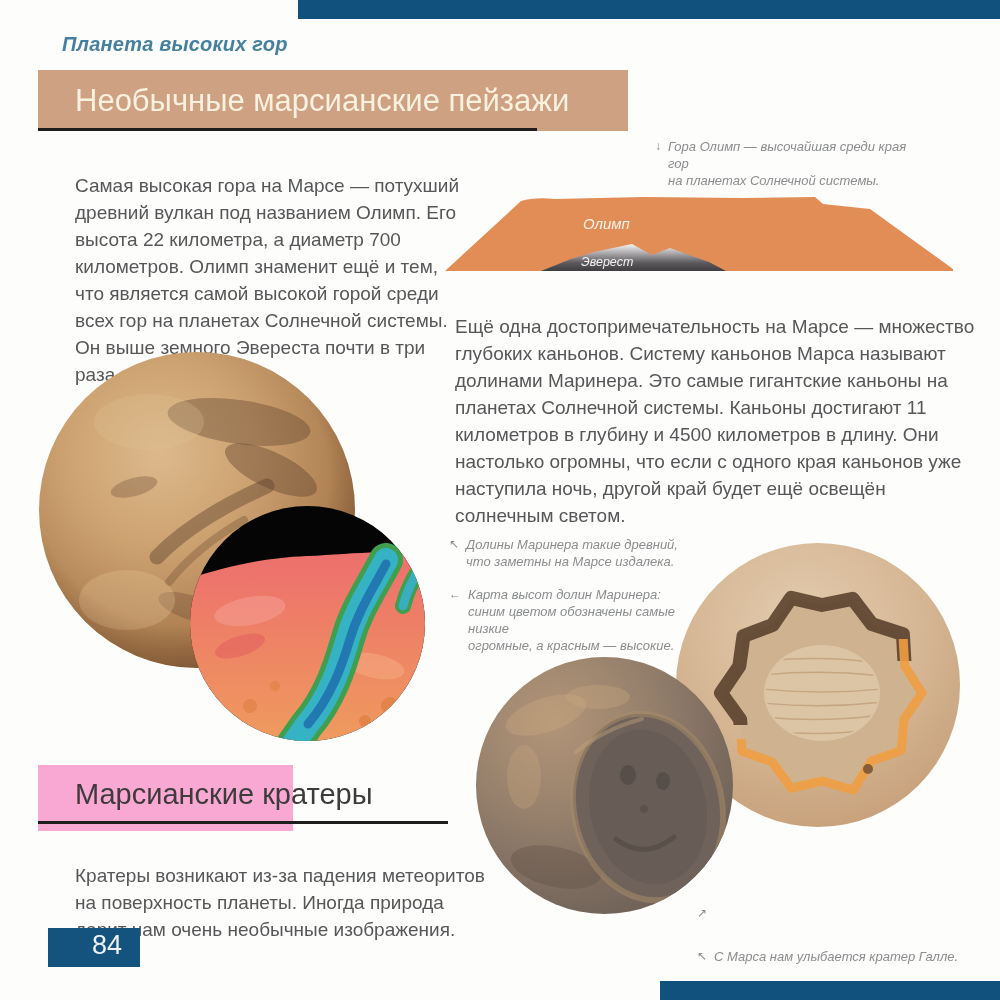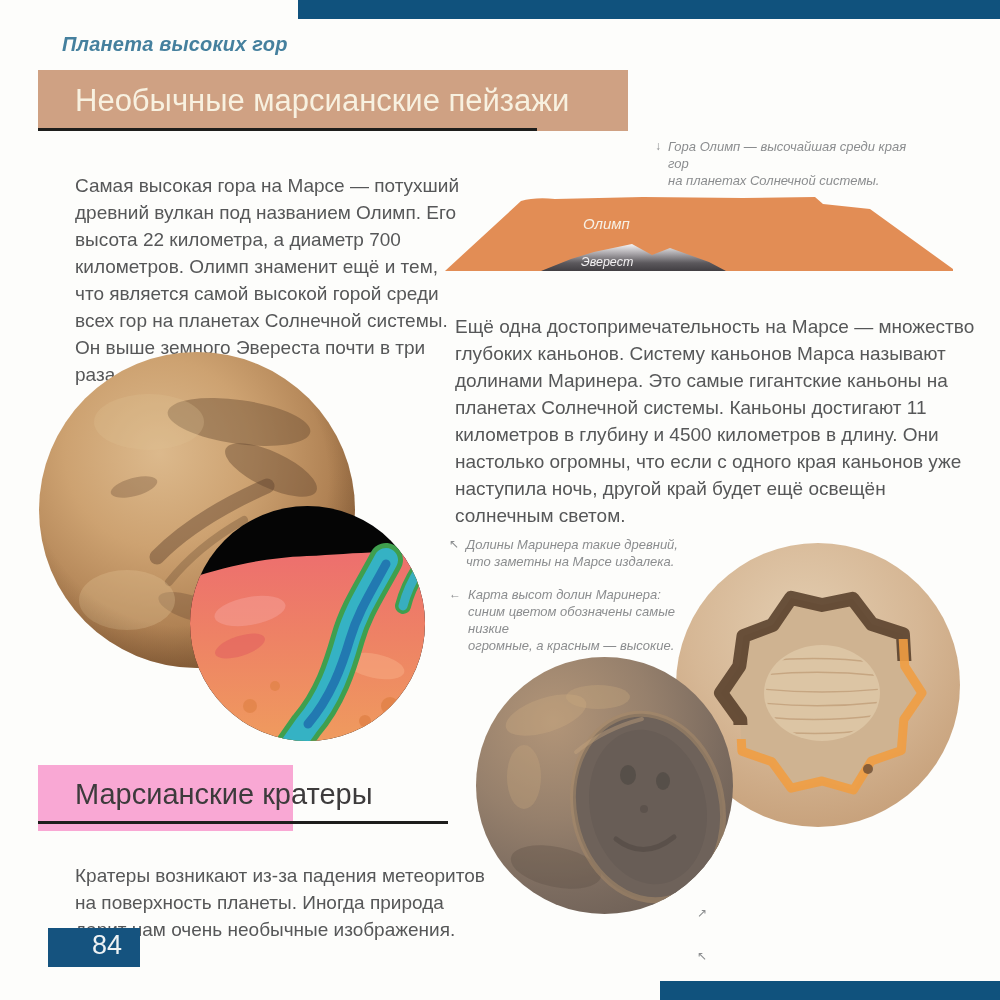--- a/index.html
+++ b/index.html
@@ -251,20 +251,21 @@
   <div class="abs rule2"></div>
 
   <p class="abs body-par par-craters">Кратеры возникают из-за падения метеоритов на поверхность планеты. Иногда природа дарит нам очень необычные изображения.</p>
 
   <div class="abs caption cap-victoria">
     <span class="arr">↗</span>
   </div>
 
   <div class="abs caption cap-galle">
     <span class="arr">↖</span>
+    <span class="ctext">С Марса нам улыбается кратер Галле.</span>
   </div>
 
   <div class="abs pagenum-box">
     <div class="num">84</div>
   </div>
 
   <div class="abs bottom-bar"></div>
 
 </div>
 

